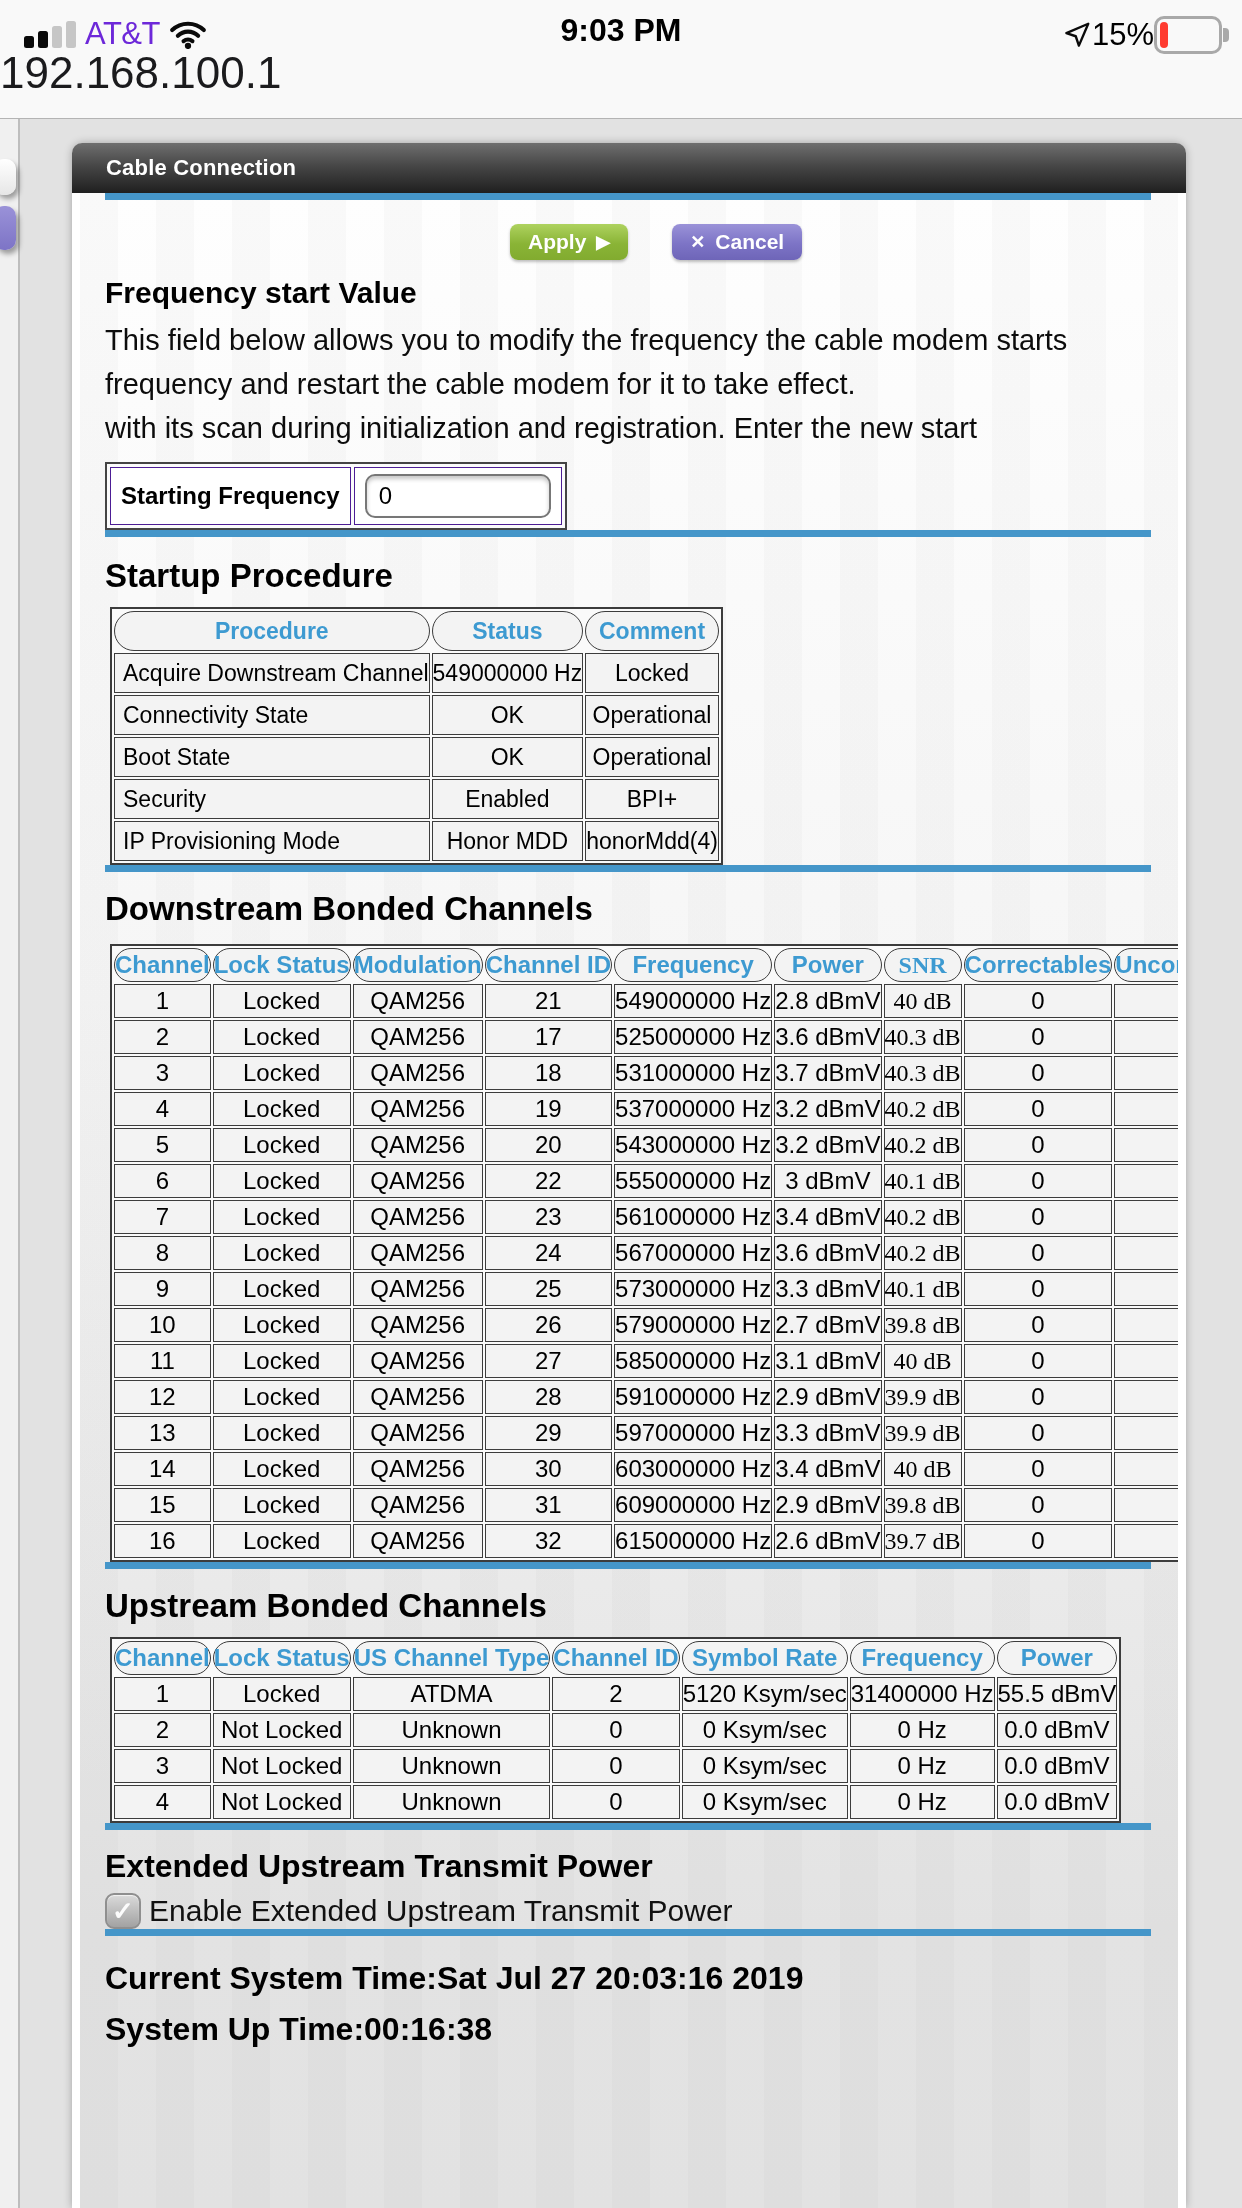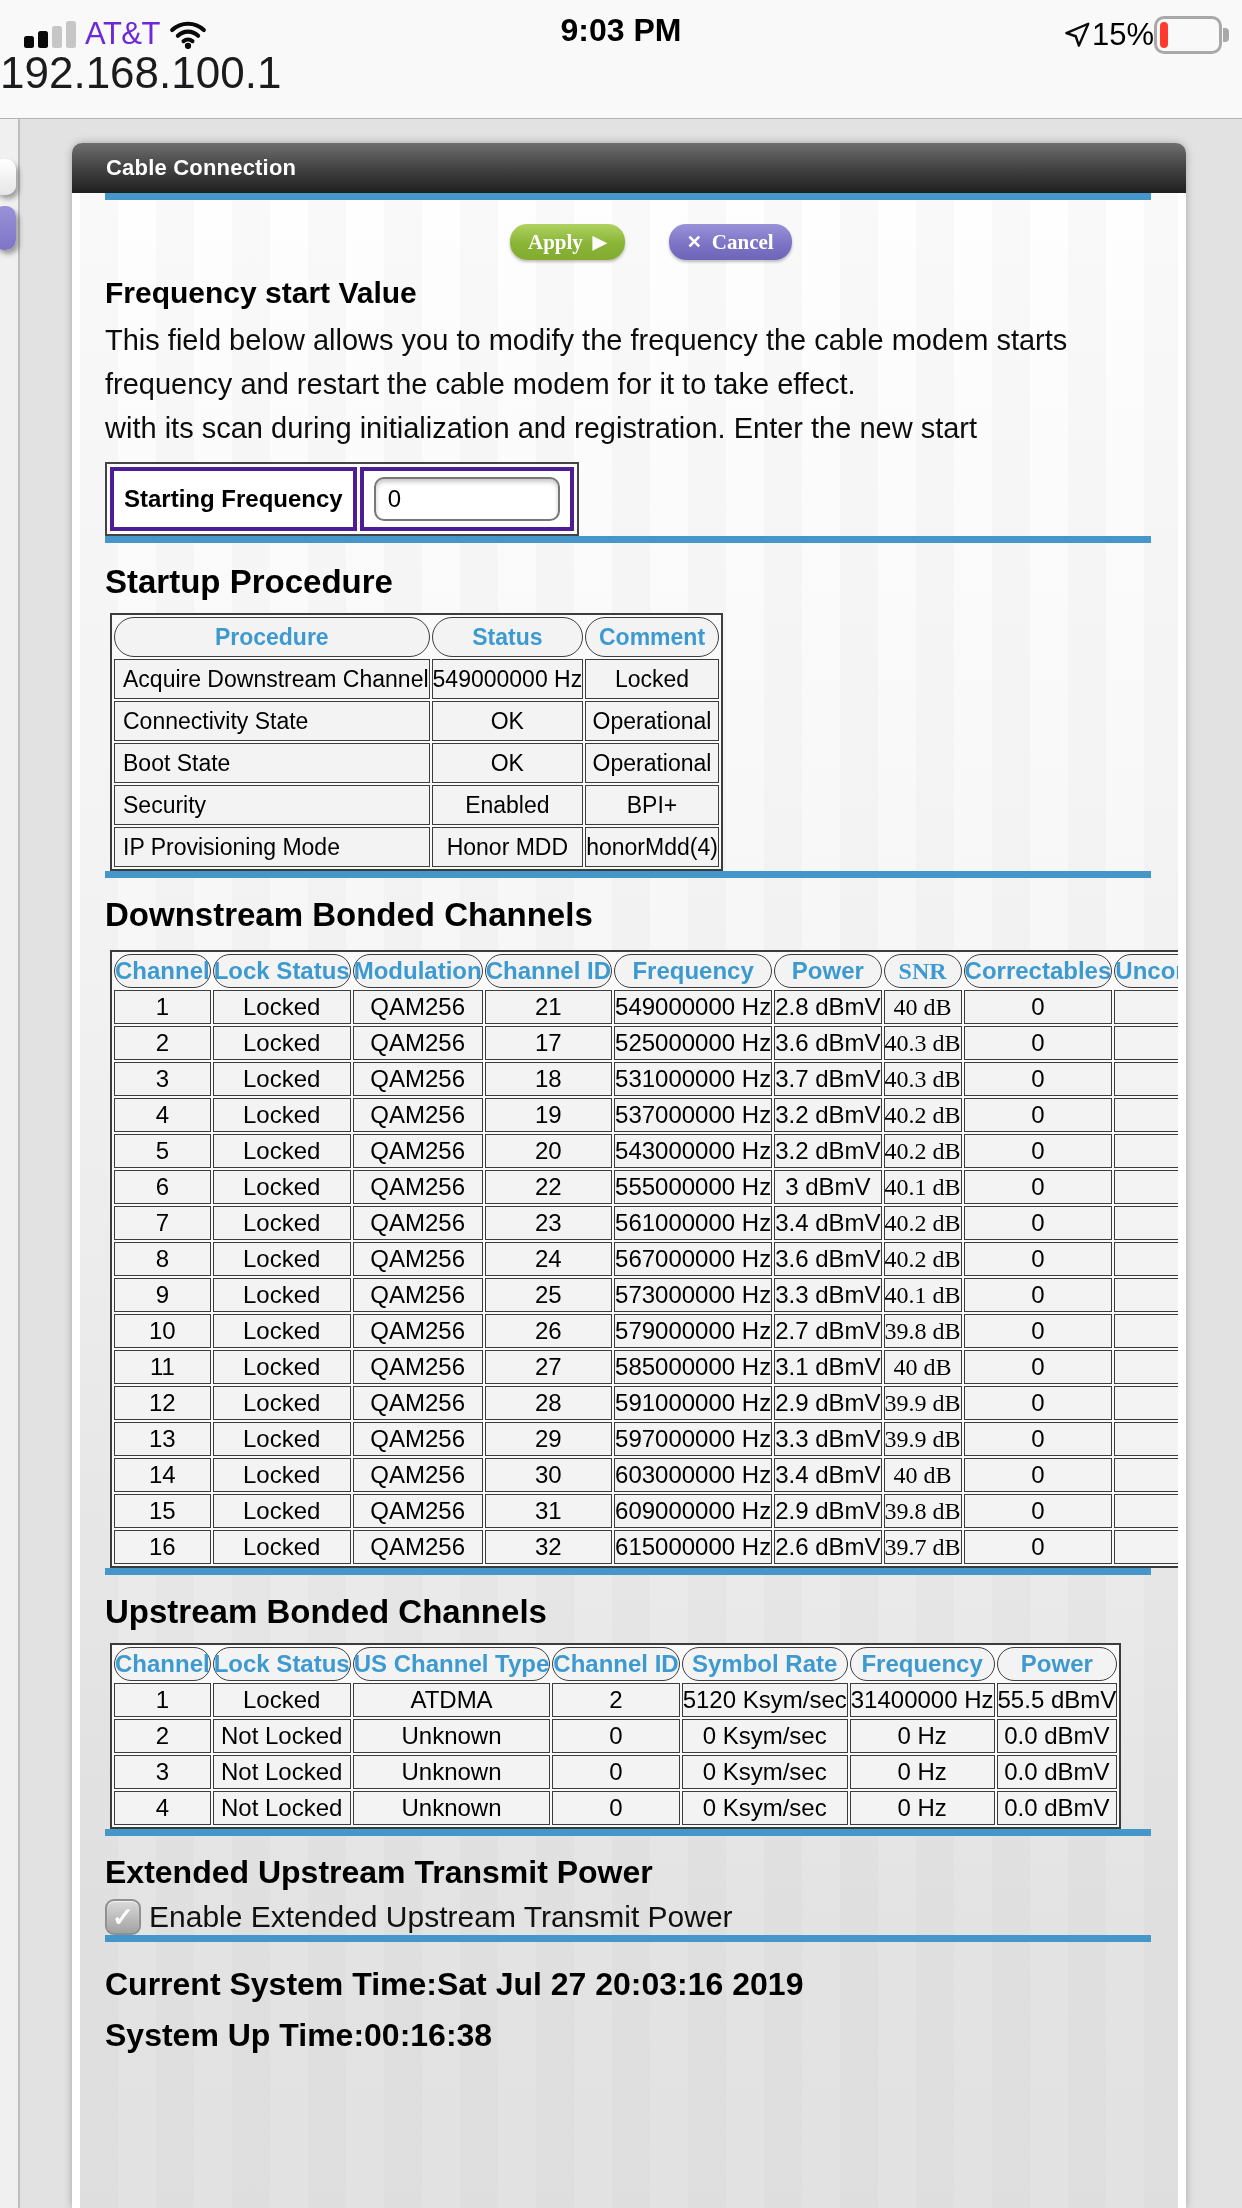--- a/index.html
+++ b/index.html
@@ -48,36 +48,36 @@
     background-image:
       repeating-linear-gradient(90deg, rgba(0,0,0,0.018) 0 38px, rgba(0,0,0,0) 38px 76px),
       linear-gradient(180deg,#fefefe 0%,#f6f6f6 40%,#e3e3e3 86%,#e2e2e2 100%);}
 
   hr.blue{border:none;height:7px;background:#4596c9;width:1046px;margin:0 0 0 25px;}
   .hr1{margin-top:14px}.hr2{margin-top:14px}.hr3{margin-top:12px}
   .hr4{margin-top:10px}.hr5{margin-top:14px}.hr6{margin-top:12px}
 
   .btn-row{display:flex;gap:44px;margin:24px 0 0 430px;}
   .btn{display:inline-flex;align-items:center;gap:10px;height:36px;padding:0 18px;
-    border:none;border-radius:17px;color:#fff;font-weight:bold;font-size:21px;
-    font-family:Liberation Serif, serif;cursor:pointer;
+    border:none;border-radius:8px;color:#fff;font-weight:bold;font-size:21px;
+    font-family:Liberation Sans, sans-serif;cursor:pointer;
     box-shadow:0 2px 3px rgba(0,0,0,0.25);}
   .btn-apply{background:linear-gradient(180deg,#aed25f 0%,#8ab436 55%,#82ab2f 100%);}
   .btn-cancel{background:linear-gradient(180deg,#9a92d8 0%,#7d74c6 55%,#6e65b8 100%);}
   .btn .glyph{font-size:18px;line-height:1;}
 
   .h-main{font-size:30px;font-weight:bold;color:#000;margin:16px 0 0 25px;}
   .h-section{font-size:33px;font-weight:bold;color:#000;}
   .desc{margin:8px 0 0 25px;font-size:29px;color:#0c0c0c;}
   .desc div{white-space:nowrap;line-height:44px;}
 
   
   .sf-table{margin:12px 0 0 25px;border:2px solid #444;border-collapse:separate;
     border-spacing:3px;background:#fbfbfb;}
-  .sf-table td{border:4px solid #4c1d95;background:#fff;padding:6px 10px;}
+  .sf-table td{border:1px solid #4c1d95;background:#fff;padding:6px 10px;}
   .sf-label{font-size:24px;font-weight:bold;white-space:nowrap;}
   .sf-input{width:170px;height:40px;border:2px solid #777;border-radius:10px;
     font-size:24px;padding:0 0 0 12px;outline:none;color:#000;
     font-family:"Liberation Sans",sans-serif;
     box-shadow:inset 0 3px 4px rgba(0,0,0,0.22);background:#fff;}
 
   
   .data-table{border-collapse:separate;border-spacing:2px;background:#fafafa;
     border:2px solid #3c3c3c;margin:12px 0 0 30px;table-layout:fixed;}
   .data-table th,.data-table td{border:1px solid #3c3c3c;background:#f3f3f3;

